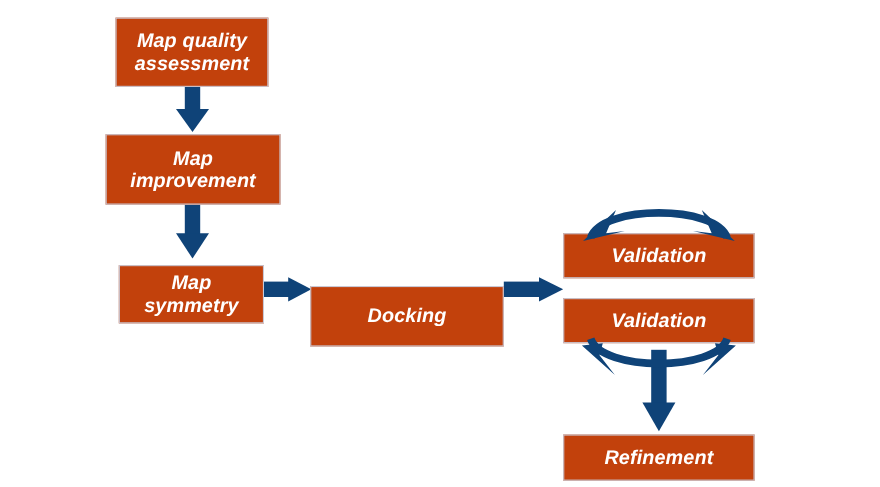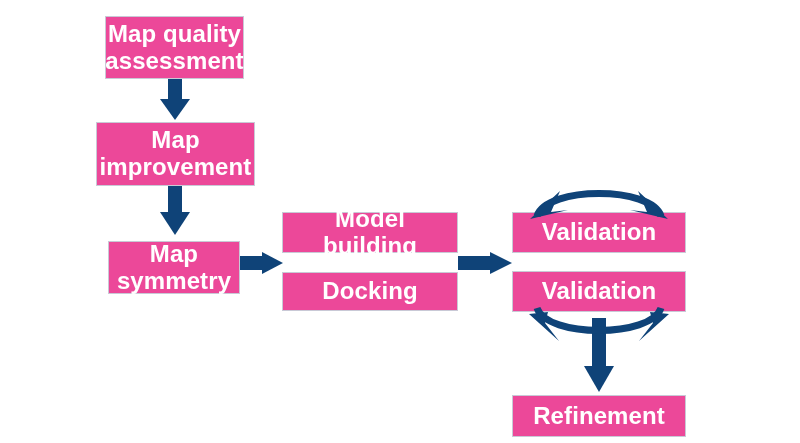--- a/index.html
+++ b/index.html
@@ -13,32 +13,33 @@
   #canvas {
     position: relative;
     width: 800px;
     height: 443px;
     background: #ffffff;
     overflow: hidden;
   }
   .node {
     position: absolute;
     box-sizing: border-box;
-    background: #ec4899;
+    background: #c2410c;
     border: 1px solid #C9C9D6;
     color: #ffffff;
     display: flex;
     align-items: center;
     justify-content: center;
     text-align: center;
     line-height: 1.12;
-    font-size: 24px;
+    font-size: 18px;
     font-weight: bold;
     letter-spacing: 0.1px;
     z-index: 3;
+    font-style: italic;
   }
   .node-text {
     display: block;
     white-space: pre-line;
     padding: 0 6px;
   }
   svg.edges {
     position: absolute;
     left: 0;
     top: 0;
@@ -100,25 +101,22 @@
   <div class="node" style="left:96px; top:122px; width:159px; height:64px;">
     <span class="node-text">Map
 improvement</span>
   </div>
 
   <div class="node" style="left:108px; top:241px; width:132px; height:53px;">
     <span class="node-text">Map
 symmetry</span>
   </div>
 
-  <div class="node" style="left:282px; top:212px; width:176px; height:41px;">
-    <span class="node-text">Model building</span>
-  </div>
 
-  <div class="node" style="left:282px; top:272px; width:176px; height:39px;align-items:center;">
+  <div class="node" style="left:282px; top:260px; width:176px; height:55px;align-items:center;">
     <span class="node-text">Docking</span>
   </div>
 
   <div class="node" style="left:512px; top:212px; width:174px; height:41px;">
     <span class="node-text">Validation</span>
   </div>
 
   <div class="node" style="left:512px; top:271px; width:174px; height:41px;">
     <span class="node-text">Validation</span>
   </div>

